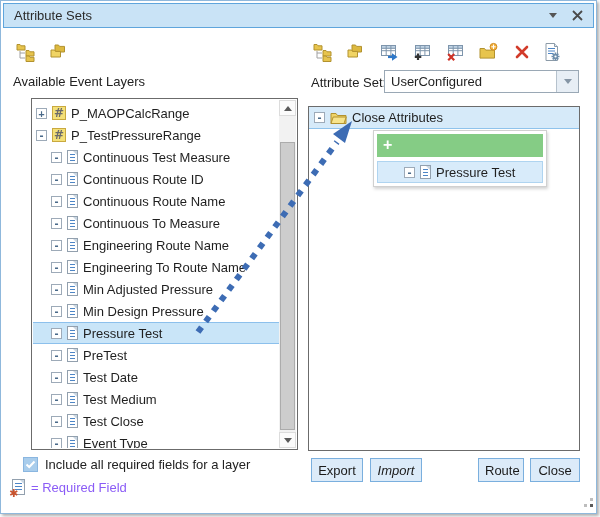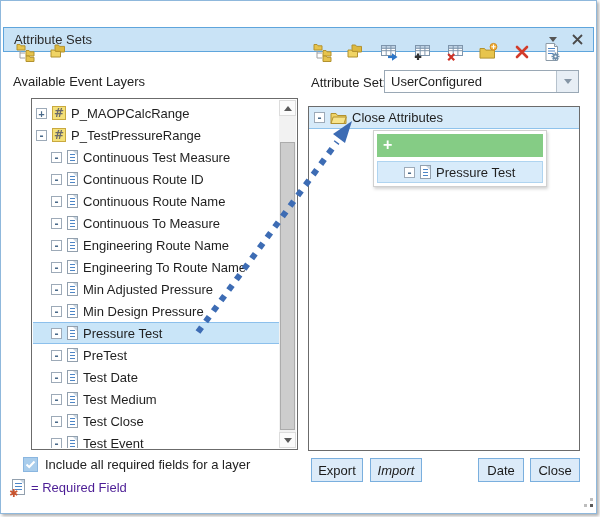--- a/index.html
+++ b/index.html
@@ -1,21 +1,21 @@
 <!DOCTYPE html>
 <html><head>
 <meta charset="utf-8">
 <style>
   html,body{margin:0;padding:0;background:#fff;}
   body{width:600px;height:517px;position:relative;font-family:"Liberation Sans",sans-serif;overflow:hidden;}
   .dialog{position:absolute;left:0;top:0;width:595px;height:512px;background:#fff;
           border:1px solid #8FB8DC;box-shadow:2px 2px 3px rgba(110,110,110,.55);}
   
   .titlebar{position:absolute;left:2px;top:2px;right:2px;height:25px;background:#C9E3F6;
-            border:1px solid #5FA5DC;box-sizing:border-box;display:flex;align-items:center;margin-top:24px;}
+            border:1px solid #5FA5DC;box-sizing:border-box;display:flex;align-items:center;}
   .titlebar .title{font-size:13px;color:#2b2b2b;padding-left:10px;flex:1;}
   .tb-controls{display:flex;align-items:center;gap:15px;padding-right:10px;}
   .chev-down{width:0;height:0;border:4px solid transparent;border-top:5px solid #555;margin-top:4px;}
   
   .tb-btn{position:absolute;top:41px;width:22px;height:21px;cursor:pointer;}
   
   .section-label{position:absolute;font-size:13px;color:#222;}
   
   .combo{position:absolute;left:383px;top:69px;width:195px;height:23px;background:#fff;
          border:1px solid #9AA8B5;box-sizing:border-box;display:flex;}
@@ -73,21 +73,21 @@
   
   .chk-row{position:absolute;left:22px;top:456px;display:flex;align-items:flex-end;gap:7px;}
   .checkbox{width:15px;height:15px;background:#E8E8E8;border:1px solid #9FB6C9;box-sizing:border-box;
             display:flex;align-items:center;justify-content:center;}
   .checkbox.checked{background:#A9CDEC;border-color:#8AB6E0;}
   .chk-label{font-size:13px;color:#222;}
   .legend-row{position:absolute;left:11px;top:478px;display:flex;align-items:center;gap:6px;}
   .legend-icon{position:relative;width:13px;height:16px;}
   .legend-icon .doc-glyph{width:13px;height:16px;}
   .legend-icon .ast{position:absolute;left:-3px;bottom:-4px;color:#C9532D;font:bold 11px/11px "DejaVu Sans",sans-serif;}
-  .legend-text{font-size:13px;color:#4c1d95;}
+  .legend-text{font-size:13px;color:#8b5cf6;}
   .btn{position:absolute;top:457px;height:24px;background:#DCEBF9;border:1px solid #7AAFDE;box-sizing:border-box;
        font-family:"Liberation Sans",sans-serif;font-size:13px;color:#1a1a1a;text-align:center;line-height:22px;cursor:pointer;}
   #btn-export{left:310px;width:52px;}
   #btn-import{left:369px;width:52px;font-style:italic;}
   #btn-save{left:477px;width:46px;}
   #btn-close{left:529px;width:50px;}
   .grip{position:absolute;right:2px;bottom:2px;width:14px;height:14px;}
   .grip i{position:absolute;width:3px;height:3px;background:#BDBDBD;}
   .grip i.d1{right:1px;top:1px;} .grip i.d2{right:7px;top:7px;} .grip i.d3{right:1px;top:7px;background:#5a5a5a;}
 </style>
@@ -282,21 +282,21 @@
 
         <div class="tree-row level-2 icon-doc">
           <span class="expander">-</span>
           <span class="item-icon"></span>
           <span class="tree-label">Test Close</span>
         </div>
 
         <div class="tree-row level-2 icon-doc">
           <span class="expander">-</span>
           <span class="item-icon"></span>
-          <span class="tree-label">Test Event</span>
+          <span class="tree-label">Event Type</span>
         </div>
 
     </div>
     <div class="vscroll">
       <span class="sc-btn up">
           <i class="tri-up"></i>
         </span>
       <span class="sc-thumb"></span>
       <span class="sc-btn down">
           <i class="tri-dn"></i>
@@ -338,21 +338,21 @@
   </div>
   <div class="legend-row">
     <span class="legend-icon">
       <span class="doc-glyph"></span>
       <span class="ast">✱</span>
     </span>
     <span class="legend-text">= Required Field</span>
   </div>
   <button class="btn" id="btn-export">Export</button>
   <button class="btn" id="btn-import">Import</button>
-  <button class="btn" id="btn-save">Date</button>
+  <button class="btn" id="btn-save">Route</button>
   <button class="btn" id="btn-close">Close</button>
 
   <span class="grip">
       <i class="d1"></i>
       <i class="d2"></i>
       <i class="d3"></i>
     </span>
 </div>
 
 </body></html>

